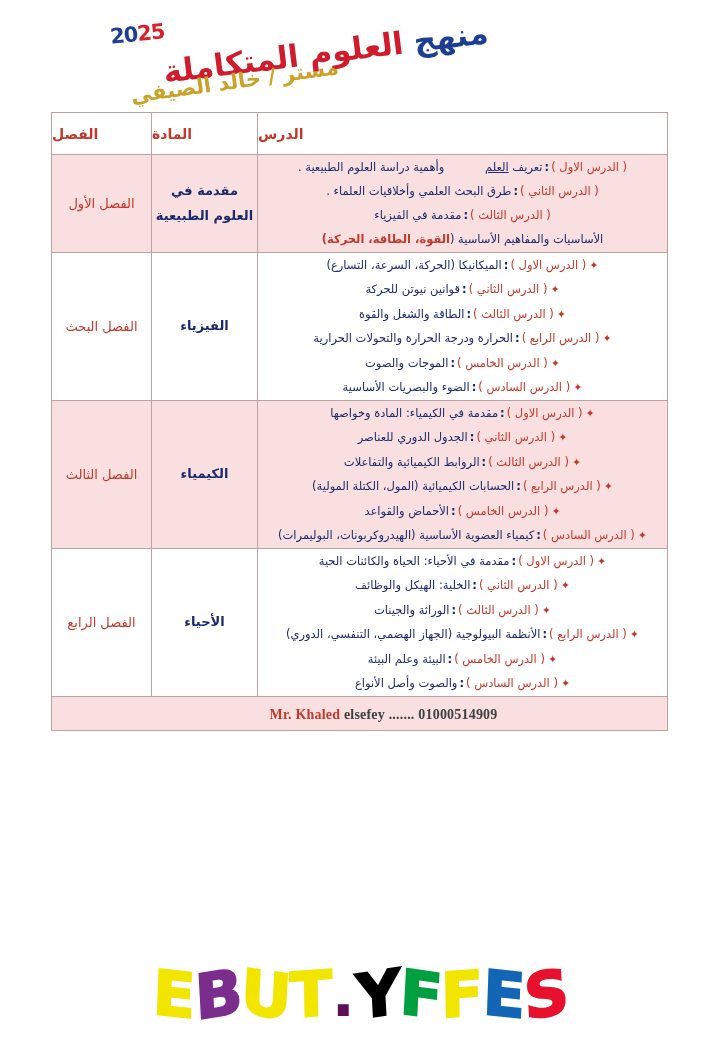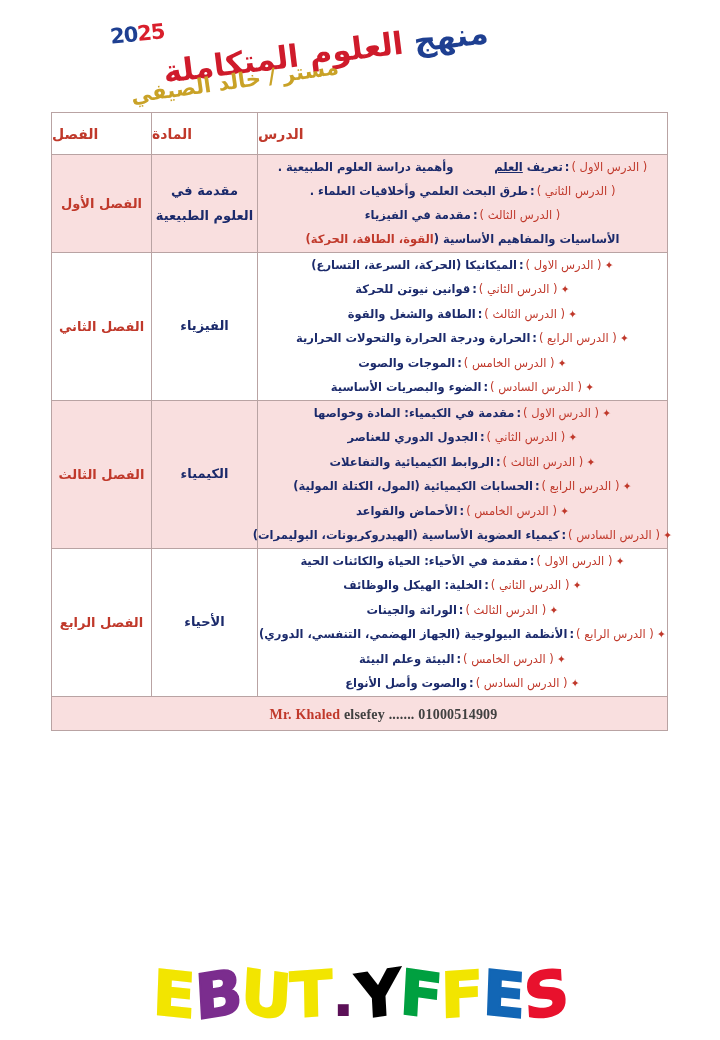--- a/index.html
+++ b/index.html
@@ -105,21 +105,21 @@
     font-family: "DejaVu Sans", sans-serif;
   }
 
   
   tr.sec-pink  > td { background: #f9dfdf; }
   tr.sec-white > td { background: #ffffff; }
 
   .cell-chapter {
     text-align: center;
     font-size: 13px;
-    font-weight: 700;
+    font-weight: 400;
     color: #c0392b;
     font-family: "DejaVu Sans", sans-serif;
   }
   .cell-subject {
     text-align: center;
     font-size: 13px;
     font-weight: 700;
     color: #1b2a6b;
     font-family: "DejaVu Sans", sans-serif;
     line-height: 1.9;
@@ -149,21 +149,21 @@
     font-size: 11px;
     margin-left: 3px;
     flex: none;
   }
   .lbl {
     color: #c0392b;
     font-weight: 400;
     flex: none;
   }
   .sep { color: #1b2a6b; padding: 0 2px; flex: none; }
-  .txt { color: #1b2a6b; font-weight: 700; flex: none; }
+  .txt { color: #1b2a6b; font-weight: 400; flex: none; }
   .txt-und { text-decoration: underline; margin-left: 37px; }
   .txt-red { color: #c0392b; font-weight: 700; flex: none; }
 
   
   .frow td {
     height: 34px;
     background: #f9dfdf;
     text-align: center;
   }
   .footer-text {
@@ -304,21 +304,21 @@
               <div class="lesson-line center">
                 <span class="bullet">✦</span>
                 <span class="lbl">( الدرس السادس )</span>
                 <span class="sep">:</span>
                 <span class="txt">الضوء والبصريات الأساسية</span>
               </div>
             </td>
             <td class="cell-subject">
               <div>الفيزياء</div>
             </td>
-            <td class="cell-chapter">الفصل الثاني</td>
+            <td class="cell-chapter">الفصل البحث</td>
           </tr>
           <tr class="sec-pink">
             <td class="cell-lessons">
               <div class="lesson-line center">
                 <span class="bullet">✦</span>
                 <span class="lbl">( الدرس الاول )</span>
                 <span class="sep">:</span>
                 <span class="txt">مقدمة في الكيمياء: المادة وخواصها</span>
               </div>
               <div class="lesson-line center">

